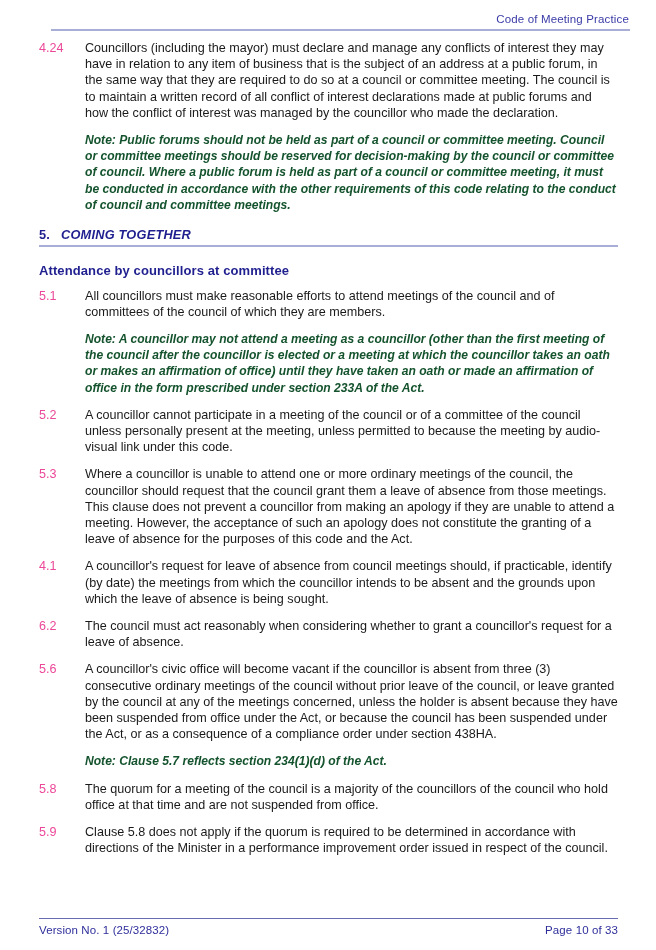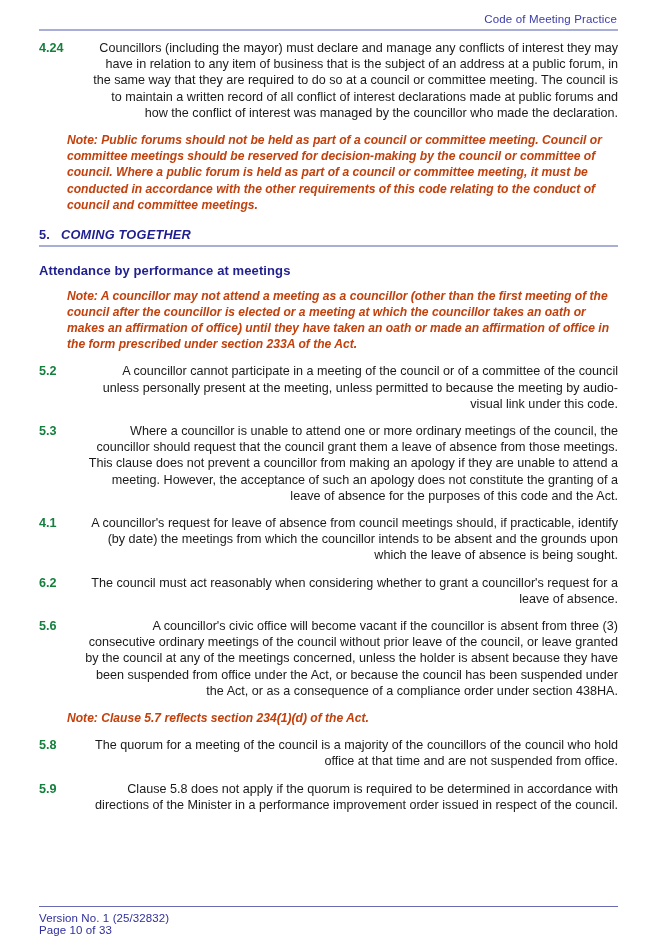--- a/index.html
+++ b/index.html
@@ -18,21 +18,21 @@
     height: 950px;
     margin: 0 auto;
     background: #ffffff;
     box-sizing: border-box;
     overflow: hidden;
   }
 
   
   .page-header {
     position: absolute;
-    left: 39px;
+    left: 51px;
     top: 12px;
     width: 579px;
   }
   .page-header .header-text {
     text-align: right;
     font-size: 11.5px;
     color: #3b3ba8;
     line-height: 14px;
     letter-spacing: 0.15px;
     padding-right: 1px;
@@ -55,40 +55,39 @@
   .clause {
     display: flex;
     align-items: flex-start;
     margin-bottom: 11px;
   }
   .clause-num {
     flex: 0 0 46px;
     width: 46px;
     font-size: 12.6px;
     line-height: 16.2px;
-    color: #15803d;
-    font-weight: bold;
+    color: #ec4899;
   }
   .clause-body {
     flex: 1 1 auto;
     font-size: 12.6px;
     line-height: 16.2px;
     color: #1a1a1a;
-    text-align: right;
+    text-align: left;
   }
 
   
   .note {
-    margin-left: 28px;
+    margin-left: 46px;
     margin-bottom: 11px;
     font-size: 12.1px;
     line-height: 16.2px;
     font-style: italic;
     font-weight: bold;
-    color: #c2410c;
+    color: #14532d;
   }
 
   
   .section-heading {
     margin-top: 14px;
     margin-bottom: 16px;
   }
   .section-heading .sh-row {
     display: flex;
     align-items: baseline;
@@ -129,25 +128,24 @@
     width: 579px;
   }
   .page-footer .footer-rule {
     height: 1.5px;
     background: #6a6ab0;
     margin-bottom: 5px;
   }
   .page-footer .footer-row {
     display: flex;
     justify-content: space-between;
-    align-items: flex-start;
+    align-items: center;
     font-size: 11.5px;
     color: #2f2f9c;
     letter-spacing: 0.1px;
-    flex-direction: column;
   }
 </style>
 </head>
 <body>
 
 <div class="page">
 
   <div class="page-header">
     <div class="header-text">Code of Meeting Practice</div>
     <div class="header-rule"></div>
@@ -159,21 +157,25 @@
         <div class="clause-body">Councillors (including the mayor) must declare and manage any conflicts of interest they may have in relation to any item of business that is the subject of an address at a public forum, in the same way that they are required to do so at a council or committee meeting. The council is to maintain a written record of all conflict of interest declarations made at public forums and how the conflict of interest was managed by the councillor who made the declaration.</div>
       </div>
       <div class="note">Note: Public forums should not be held as part of a council or committee meeting. Council or committee meetings should be reserved for decision-making by the council or committee of council. Where a public forum is held as part of a council or committee meeting, it must be conducted in accordance with the other requirements of this code relating to the conduct of council and committee meetings.</div>
       <div class="section-heading">
         <div class="sh-row">
           <span class="sh-num">5.</span>
           <span class="sh-label">COMING TOGETHER</span>
         </div>
         <div class="sh-rule"></div>
       </div>
-      <div class="sub-heading">Attendance by performance at meetings</div>
+      <div class="sub-heading">Attendance by councillors at committee</div>
+      <div class="clause">
+        <div class="clause-num">5.1</div>
+        <div class="clause-body">All councillors must make reasonable efforts to attend meetings of the council and of committees of the council of which they are members.</div>
+      </div>
       <div class="note">Note: A councillor may not attend a meeting as a councillor (other than the first meeting of the council after the councillor is elected or a meeting at which the councillor takes an oath or makes an affirmation of office) until they have taken an oath or made an affirmation of office in the form prescribed under section 233A of the Act.</div>
       <div class="clause">
         <div class="clause-num">5.2</div>
         <div class="clause-body">A councillor cannot participate in a meeting of the council or of a committee of the council unless personally present at the meeting, unless permitted to because the meeting by audio-visual link under this code.</div>
       </div>
       <div class="clause">
         <div class="clause-num">5.3</div>
         <div class="clause-body">Where a councillor is unable to attend one or more ordinary meetings of the council, the councillor should request that the council grant them a leave of absence from those meetings. This clause does not prevent a councillor from making an apology if they are unable to attend a meeting. However, the acceptance of such an apology does not constitute the granting of a leave of absence for the purposes of this code and the Act.</div>
       </div>
       <div class="clause">

